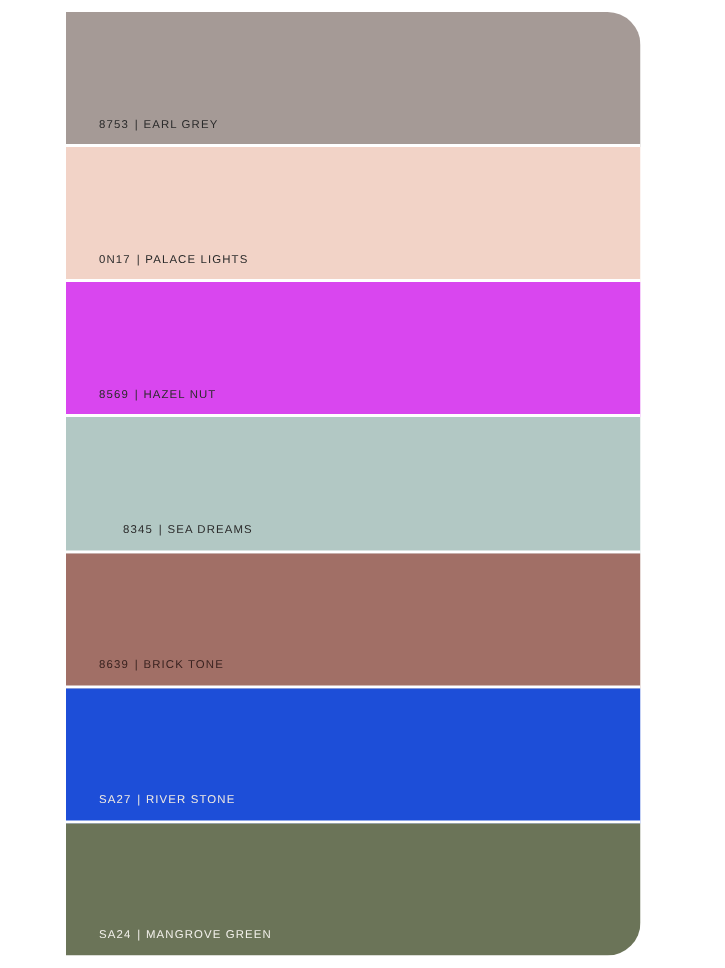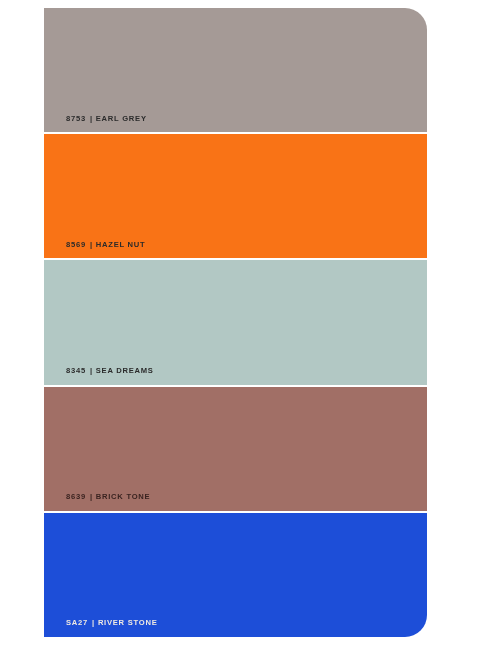--- a/index.html
+++ b/index.html
@@ -19,21 +19,20 @@
     position: absolute;
     left: 44px;
     top: 8px;
     width: 383px;
     height: 629px;
     display: flex;
     flex-direction: column;
     border-top-right-radius: 22px;
     border-bottom-right-radius: 22px;
     overflow: hidden;
-    font-weight: bold;
   }
 
   .swatch {
     position: relative;
     flex: 1 1 0;
     display: flex;
     align-items: flex-end;
     box-sizing: border-box;
     padding: 0 0 10px 22px;
     border-bottom: 2px solid #ffffff;
@@ -60,25 +59,31 @@
     display: inline;
   }
 </style>
 </head>
 <body>
 
 <div id="palette-card">
     <div class="swatch" style="background: rgb(165, 154, 150);">
       <div class="swatch-label" style="color: rgb(43, 43, 43);"><span class="swatch-code">8753</span><span class="swatch-sep">|</span><span class="swatch-name">EARL GREY</span></div>
     </div>
-    <div class="swatch" style="background: #f97316;">
+    <div class="swatch" style="background: rgb(242, 211, 199);">
+      <div class="swatch-label" style="color: rgb(43, 43, 43);"><span class="swatch-code">0N17</span><span class="swatch-sep">|</span><span class="swatch-name">PALACE LIGHTS</span></div>
+    </div>
+    <div class="swatch" style="background: #d946ef;">
       <div class="swatch-label" style="color: rgb(43, 43, 43);"><span class="swatch-code">8569</span><span class="swatch-sep">|</span><span class="swatch-name">HAZEL NUT</span></div>
     </div>
     <div class="swatch" style="background: rgb(178, 200, 196);">
-      <div class="swatch-label" style="color: rgb(43, 43, 43);"><span class="swatch-code">8345</span><span class="swatch-sep">|</span><span class="swatch-name">SEA DREAMS</span></div>
+      <div class="swatch-label" style="color: rgb(43, 43, 43); margin-left: 16px;"><span class="swatch-code">8345</span><span class="swatch-sep">|</span><span class="swatch-name">SEA DREAMS</span></div>
     </div>
     <div class="swatch" style="background: rgb(161, 111, 102);">
       <div class="swatch-label" style="color: rgb(58, 35, 32);"><span class="swatch-code">8639</span><span class="swatch-sep">|</span><span class="swatch-name">BRICK TONE</span></div>
     </div>
     <div class="swatch" style="background: #1d4ed8;">
       <div class="swatch-label" style="color: rgb(239, 233, 226);"><span class="swatch-code">SA27</span><span class="swatch-sep">|</span><span class="swatch-name">RIVER STONE</span></div>
     </div>
+    <div class="swatch" style="background: rgb(107, 116, 88);">
+      <div class="swatch-label" style="color: rgb(242, 240, 234);"><span class="swatch-code">SA24</span><span class="swatch-sep">|</span><span class="swatch-name">MANGROVE GREEN</span></div>
+    </div>
   </div>
 
 </body></html>

